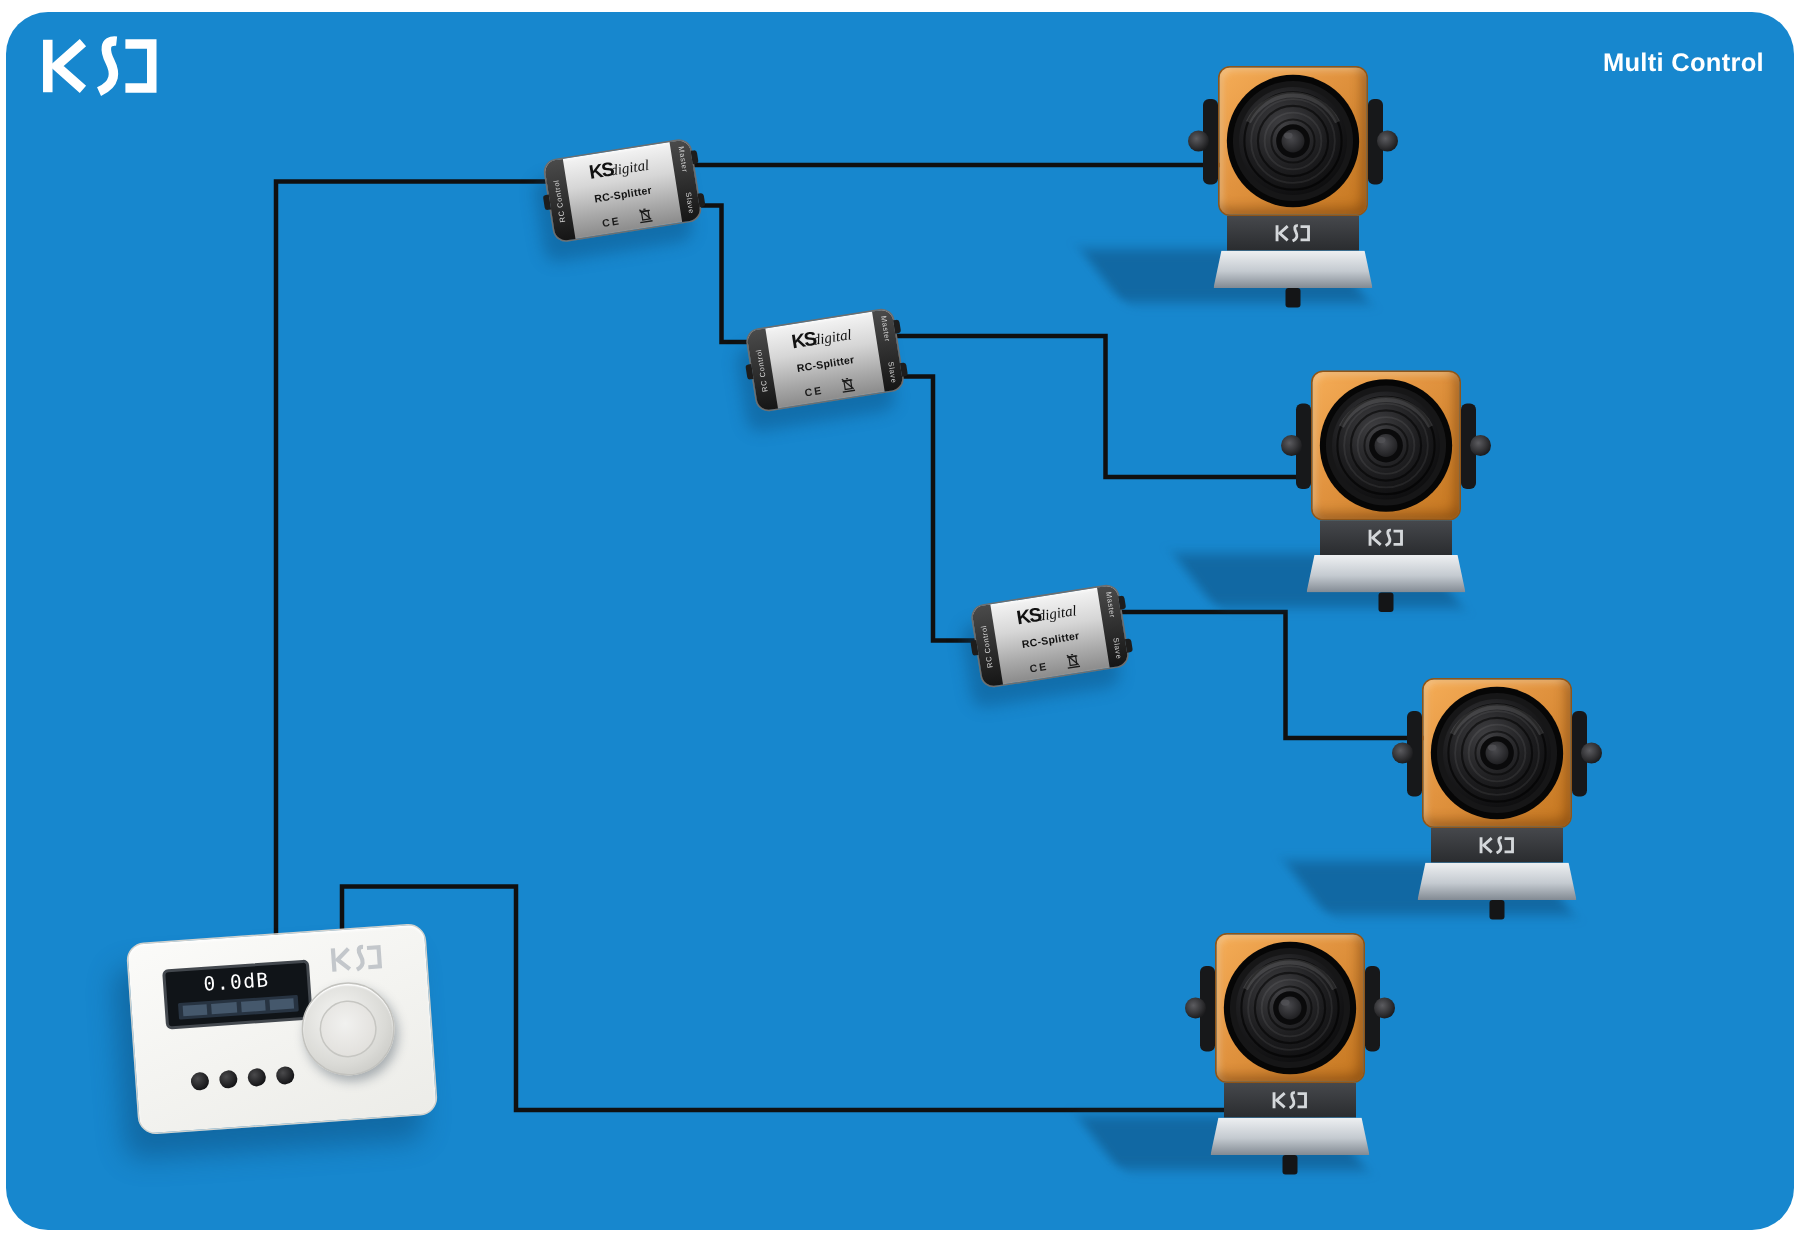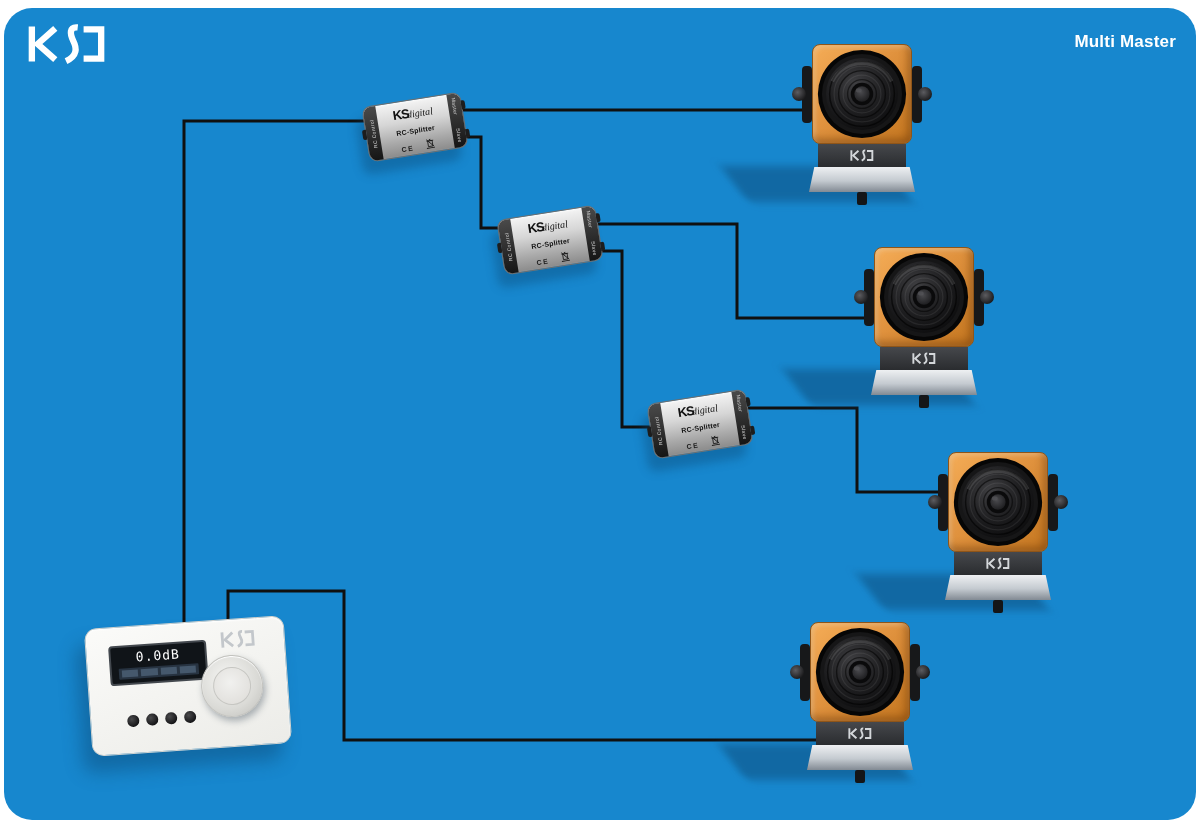--- a/index.html
+++ b/index.html
@@ -121,21 +121,21 @@
   <polyline points="452,137 481,137 481,228 520,228"></polyline>
   <polyline points="590,224 737,224 737,318 874,318"></polyline>
   <polyline points="592,251 622,251 622,427 668,427"></polyline>
   <polyline points="742,408 857,408 857,492 952,492"></polyline>
   <polyline points="228,642 228,591 344,591 344,740 818,740"></polyline>
 </svg>
 
 <svg class="brand-logo" viewBox="0 0 84 44">
     <use href="#ksd"></use>
   </svg>
-<div class="page-title">Multi Master</div>
+<div class="page-title">Multi Control</div>
 
 <div class="splitter" style="left:365px; top:99px;">
   <div class="sp-cap l">
       <span class="vtext">RC Control</span>
     </div>
   <div class="sp-cap r">
     <span class="vtext">Master</span>
     <span class="vtext">Slave</span>
   </div>
   <div class="sp-mid">

